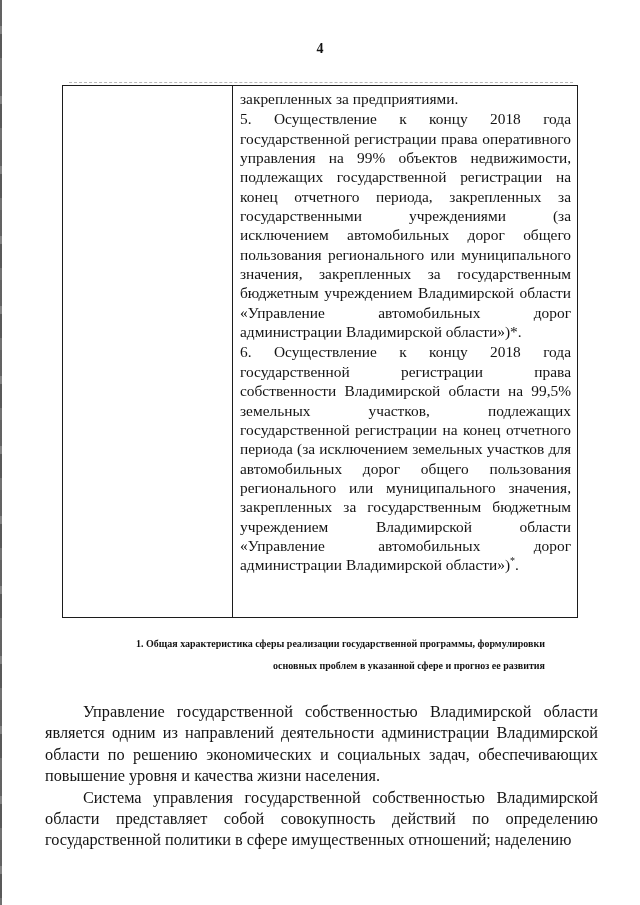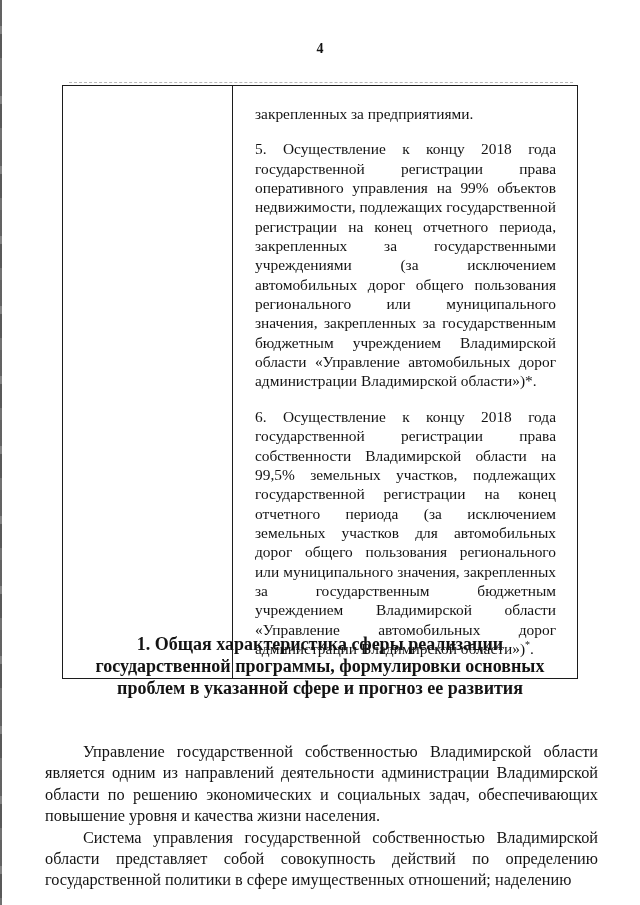--- a/index.html
+++ b/index.html
@@ -33,32 +33,31 @@
   .cell-left {
     width:170px; flex:0 0 170px;
     border-right:1.5px solid #1c1c1c;
   }
   .cell-right {
     flex:1 1 auto;
     padding:2px 5px 4px 6px;
     font-size:15.4px; line-height:19.35px;
     text-align:justify;
   }
-  .cell-right p { margin:16px; }
+  .cell-right p { margin:1px; }
   .cell-right sup { font-size:10px; line-height:0; vertical-align:super; }
   .section-heading {
     position:absolute; top:633px; left:95px; width:450px;
-    text-align:center; font-weight:bold;
-    font-size:18px; line-height:22px;
+    text-align:right; font-weight:bold;
+    font-size:10px; line-height:22px;
   }
   .body-text {
     position:absolute; top:701px; left:45px; width:553px;
     font-size:16.3px; line-height:21.4px;
     text-align:justify;
-    margin-top:40px;
   }
   .body-text p { margin:0; text-indent:38px; }
 </style>
 </head>
 <body>
 
 <div class="scan-edge"></div>
 
 <div class="page-number">4</div>
 

